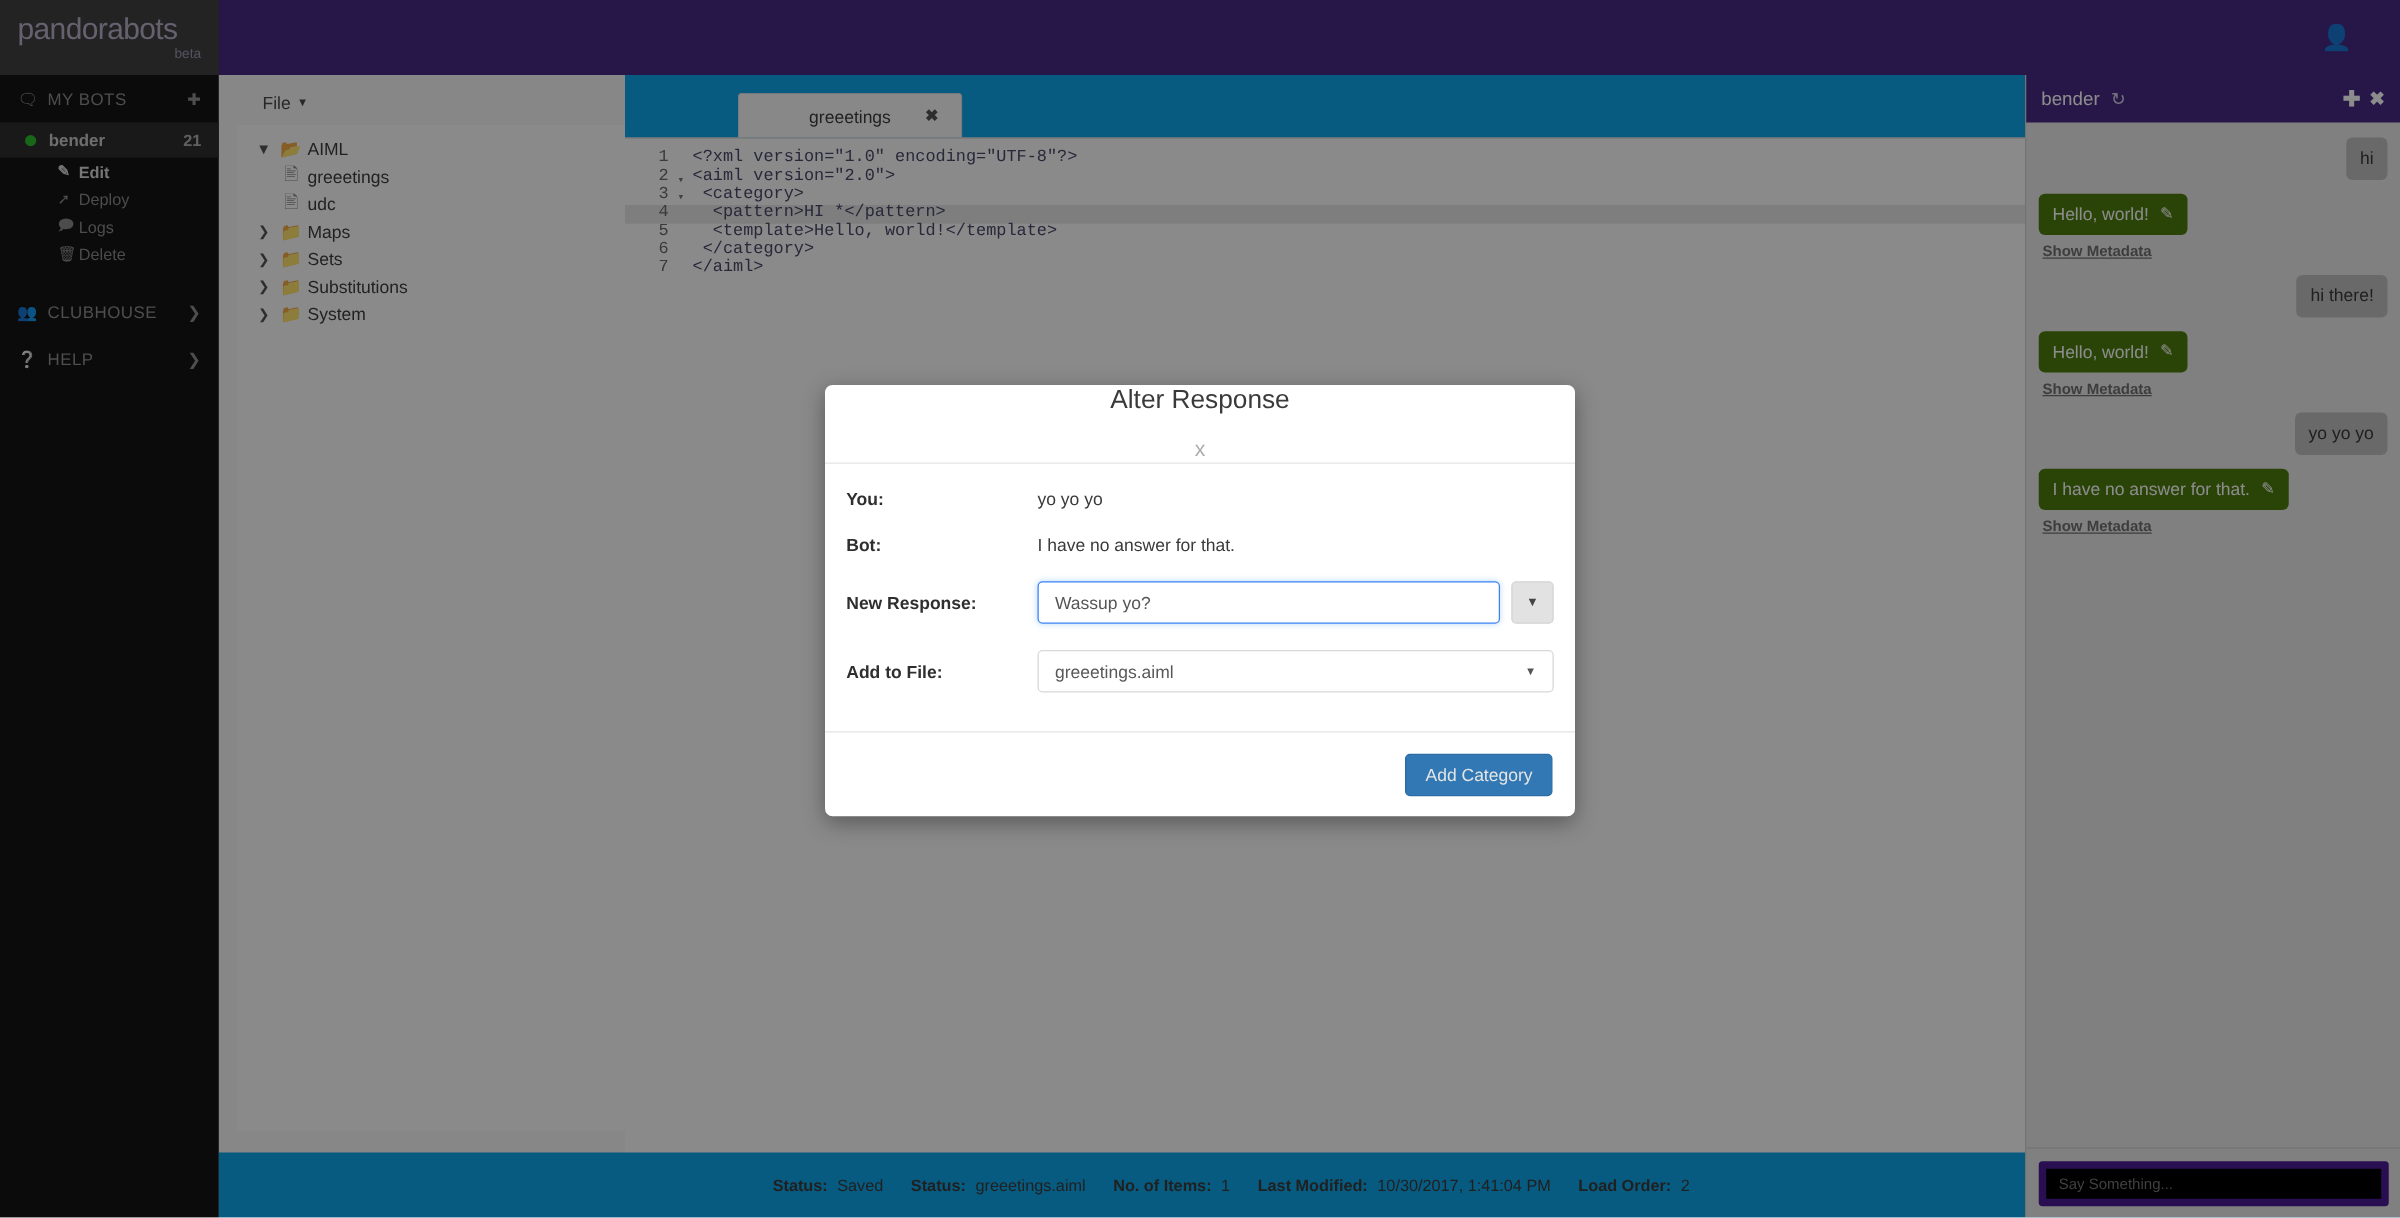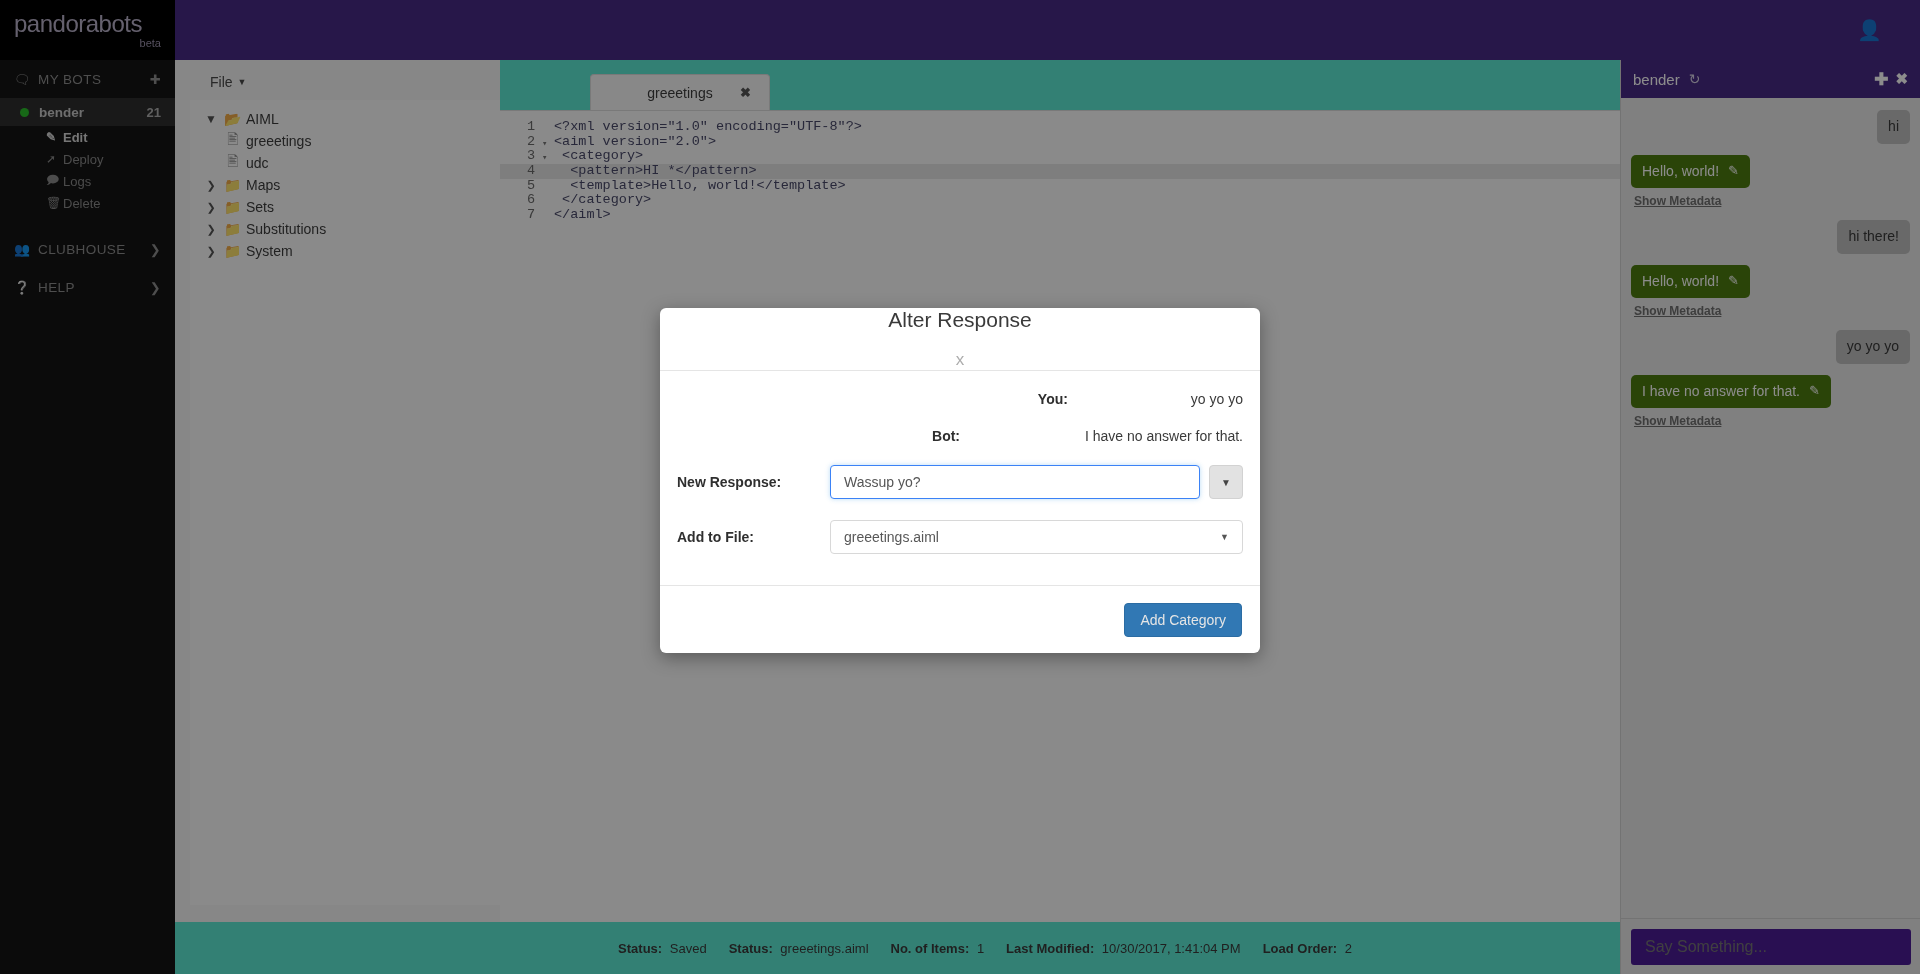--- a/index.html
+++ b/index.html
@@ -12,21 +12,21 @@
   #app { position: relative; width: 1920px; height: 974px; }
 
   
   .sidebar {
     position: absolute; left: 0; top: 0;
     width: 175px; height: 974px;
     background: #141414;
     z-index: 40;
   }
   .logo-box {
-    height: 60px; background: #000000;
+    height: 60px; background: #404040;
     display: flex; flex-direction: column;
     align-items: flex-start; justify-content: center;
     padding-left: 14px;
   }
   .logo-text {
     color: #b9b1c9; font-size: 24px; letter-spacing: -0.5px;
     font-weight: 300; line-height: 1;
   }
   .logo-beta {
     color: #9c93ad; font-size: 11px; align-self: flex-end;
@@ -71,21 +71,21 @@
     background: #472a85; z-index: 20;
     display: flex; align-items: center; justify-content: flex-end;
     padding-right: 38px;
   }
   .user-ico { color: #b5aec2; font-size: 20px; }
 
   
   .workspace {
     position: absolute; left: 175px; top: 60px;
     width: 1745px; height: 914px;
-    background: #5eead4;
+    background: #0ea5e9;
   }
 
   
   .tree-col {
     position: absolute; left: 0; top: 0;
     width: 325px; height: 862px;
     background: #f6f6f6;
   }
   .file-menu {
     padding: 14px 0 10px 35px;
@@ -189,23 +189,23 @@
     font-size: 12px; color: #707070; text-decoration: underline;
     margin: -5px 0 12px 3px; font-weight: bold;
   }
   .chat-foot {
     position: absolute; bottom: 0; left: 0; width: 300px; height: 56px;
     border-top: 1px solid #d2d2d2;
     display: flex; align-items: center; padding: 0 10px;
   }
   .chat-input {
     width: 100%; height: 36px;
-    border: 4px solid #4c1d95; border-radius: 3px;
-    background: #4c1d95; padding: 0 10px;
-    font-size: 16px; color: #8a8a8a;
+    border: 6px solid #4c1d95; border-radius: 3px;
+    background: #000000; padding: 0 10px;
+    font-size: 12px; color: #8a8a8a;
     font-family: "Liberation Sans", sans-serif;
   }
 
   
   .overlay {
     position: absolute; left: 0; top: 0;
     width: 1920px; height: 974px;
     background: rgba(0,0,0,0.45);
     z-index: 60;
   }
@@ -217,21 +217,21 @@
     box-shadow: 0 5px 18px rgba(0,0,0,0.35);
     z-index: 70;
   }
   .modal-head {
     height: 63px; border-bottom: 1px solid #e5e5e5;
     display: flex; align-items: center; padding: 0 17px; flex-direction: column;
   }
   .modal-title { flex: 1; font-size: 21px; color: #3a3a3a; font-weight: normal; }
   .modal-x { font-size: 17px; color: #adadad; }
   .modal-body { padding: 20px 17px 0 17px; }
-  .frow { display: flex; align-items: center; margin-bottom: 21px; justify-content: flex-end; }
+  .frow { display: flex; align-items: center; margin-bottom: 21px; }
   .flabel {
     width: 153px; font-size: 14px; font-weight: bold; color: #2f2f2f; flex: none;
   }
   .fval { font-size: 14px; color: #3a3a3a; }
   .txt-input {
     width: 370px; height: 34px;
     border: 1px solid #3b82f6; border-radius: 4px;
     padding: 0 13px; font-size: 14px; color: #555;
     font-family: "Liberation Sans", sans-serif;
     box-shadow: 0 0 5px rgba(102,175,233,0.45);

